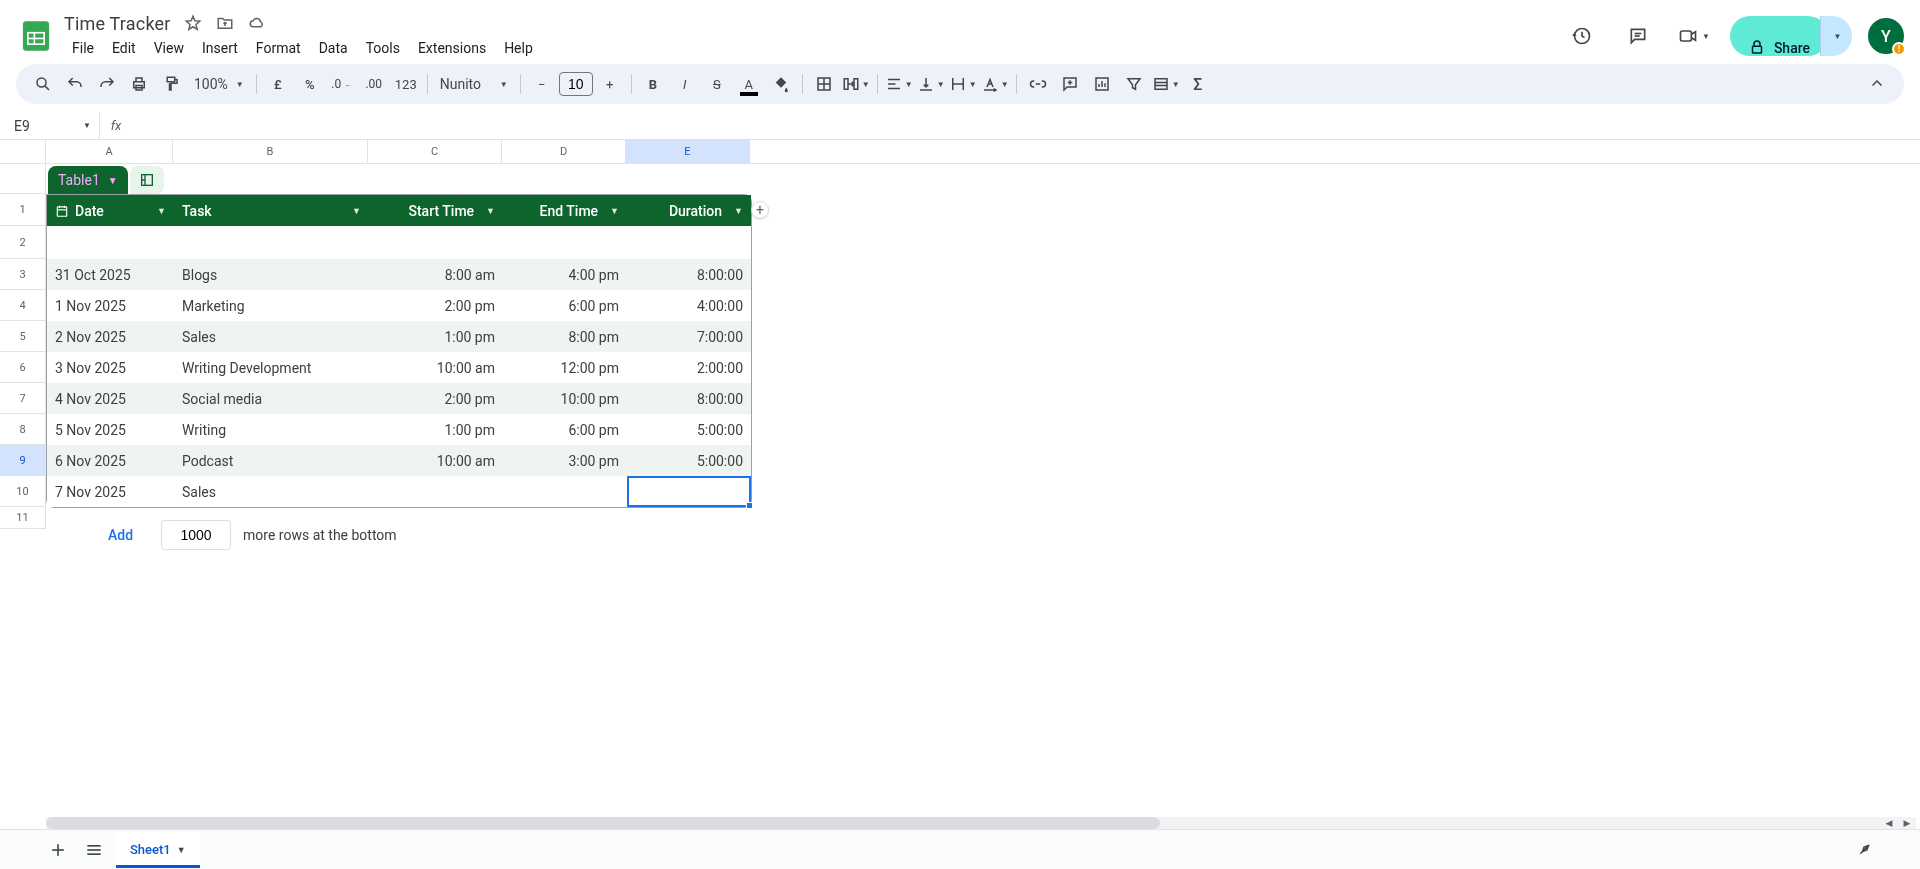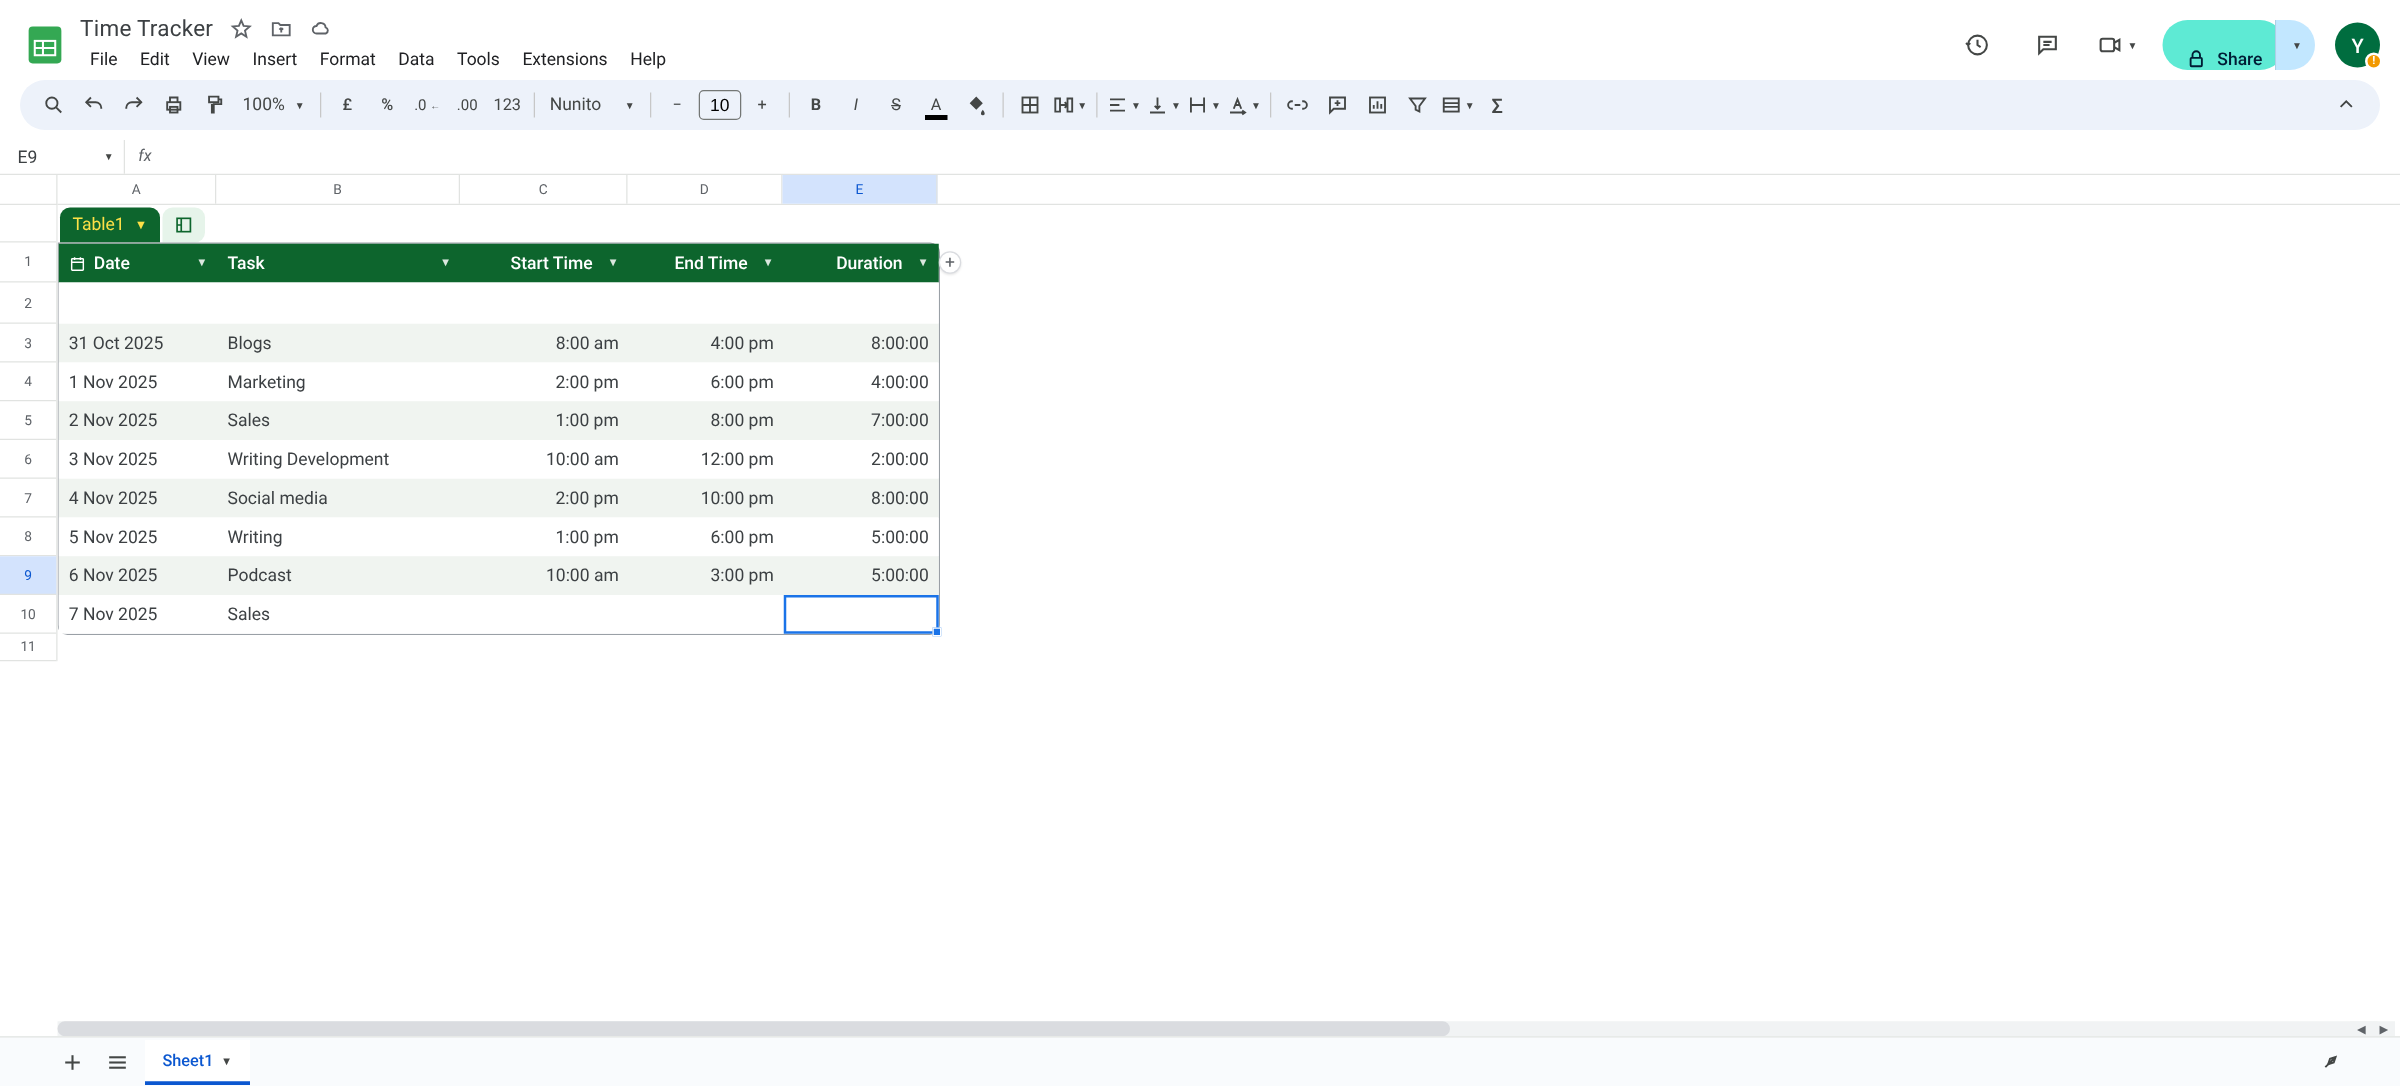--- a/index.html
+++ b/index.html
@@ -56,21 +56,21 @@
   .row-headers { position:absolute; top:24px; left:0; width: 46px; background: #fff; border-right: 1px solid #e1e3e1; z-index:2;}
   .row-h { height: 31px; border-bottom: 1px solid #e1e3e1; font-size: 11px; color: #5f6368; display: flex; align-items: center; justify-content: center; }
   .row-h.selected { background: #d3e3fd; color: #0b57d0; }
   .row-h.table-header-row { height: 32px; }
   .row-h.chip-row { height: 30px; background:#fff;}
   
   .cells { position:absolute; top:24px; left:46px; right:0; bottom:0; }
   
   
   .table-chip-row { height: 30px; display:flex; align-items:flex-end; }
-  .table-chip { display: inline-flex; align-items: center; background: #0d652d; color: #fde047; border-radius: 8px 8px 0 0; height: 28px; padding: 0 10px; font-size: 14px; gap: 8px; margin-left: 2px;}
+  .table-chip { display: inline-flex; align-items: center; background: #0d652d; color: #f0abfc; border-radius: 8px 8px 0 0; height: 28px; padding: 0 10px; font-size: 14px; gap: 8px; margin-left: 2px;}
   .table-chip .chip-arrow { font-size:10px; }
   .table-chip-expand { display:inline-flex; align-items:center; justify-content:center; width:34px; height:28px; background:#e6f4ea; border-radius: 8px 8px 8px 0; margin-left:2px; color:#0d652d;}
   
   
   .sheet-table { border: 1px solid #9aa0a6; border-radius: 0 8px 8px 8px; overflow: visible; width: 706px; position:relative;}
   .t-header { display: flex; background: #0d652d; color: #fff; font-size: 14px; height: 31px; align-items: center; font-weight: 500;}
   .t-col { display:flex; align-items:center; padding: 0 8px; gap:6px; }
   .t-col .col-arrow { margin-left:auto; font-size:9px; cursor:pointer; opacity:0.85;}
   .t-body .t-row { display: flex; height: 31px; align-items: center; font-size: 14px; color: #3c4043; }
   .t-body .t-row:nth-child(odd) { background: #fff; }
@@ -495,20 +495,25 @@
             <div class="t-cell c-dur num"></div>
           </div>
         </div>
 
       <div class="selected-cell-overlay" style="left:580px; top:281px; width:124px; height:31px;">
         <div class="selected-cell-handle"></div>
       </div>
       <div class="col-resize-handle" style="left:700px; top:-55px;"></div>
     </div>
 
+    <div class="add-rows">
+      <span class="add-link">Add</span>
+      <input value="1000" style="">
+      <span>more rows at the bottom</span>
+    </div>
   </div>
 </div>
 
 <div class="hscroll">
   <div class="hscroll-thumb" style="width:60%;"></div>
 </div>
 <div class="hscroll-arrows">
   <div class="scroll-arrow-btn">◀</div>
   <div class="scroll-arrow-btn">▶</div>
 </div>

